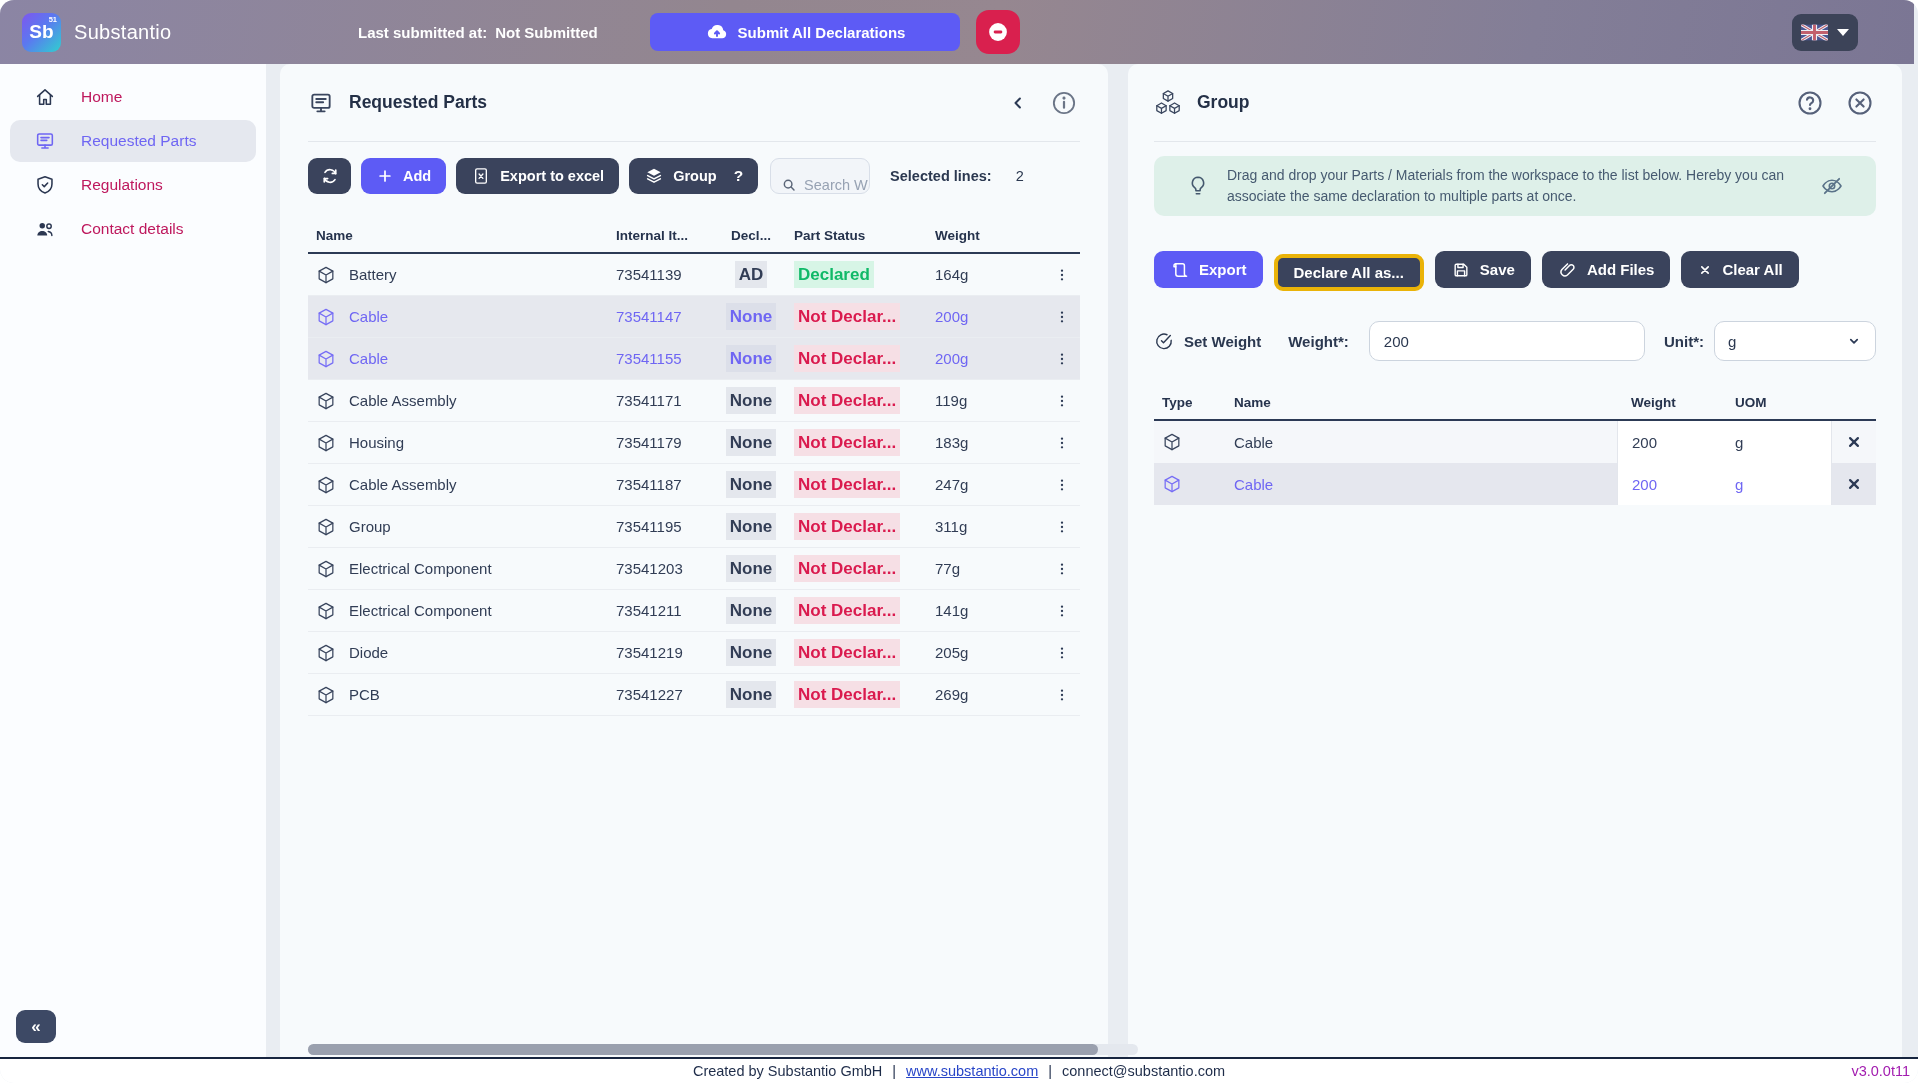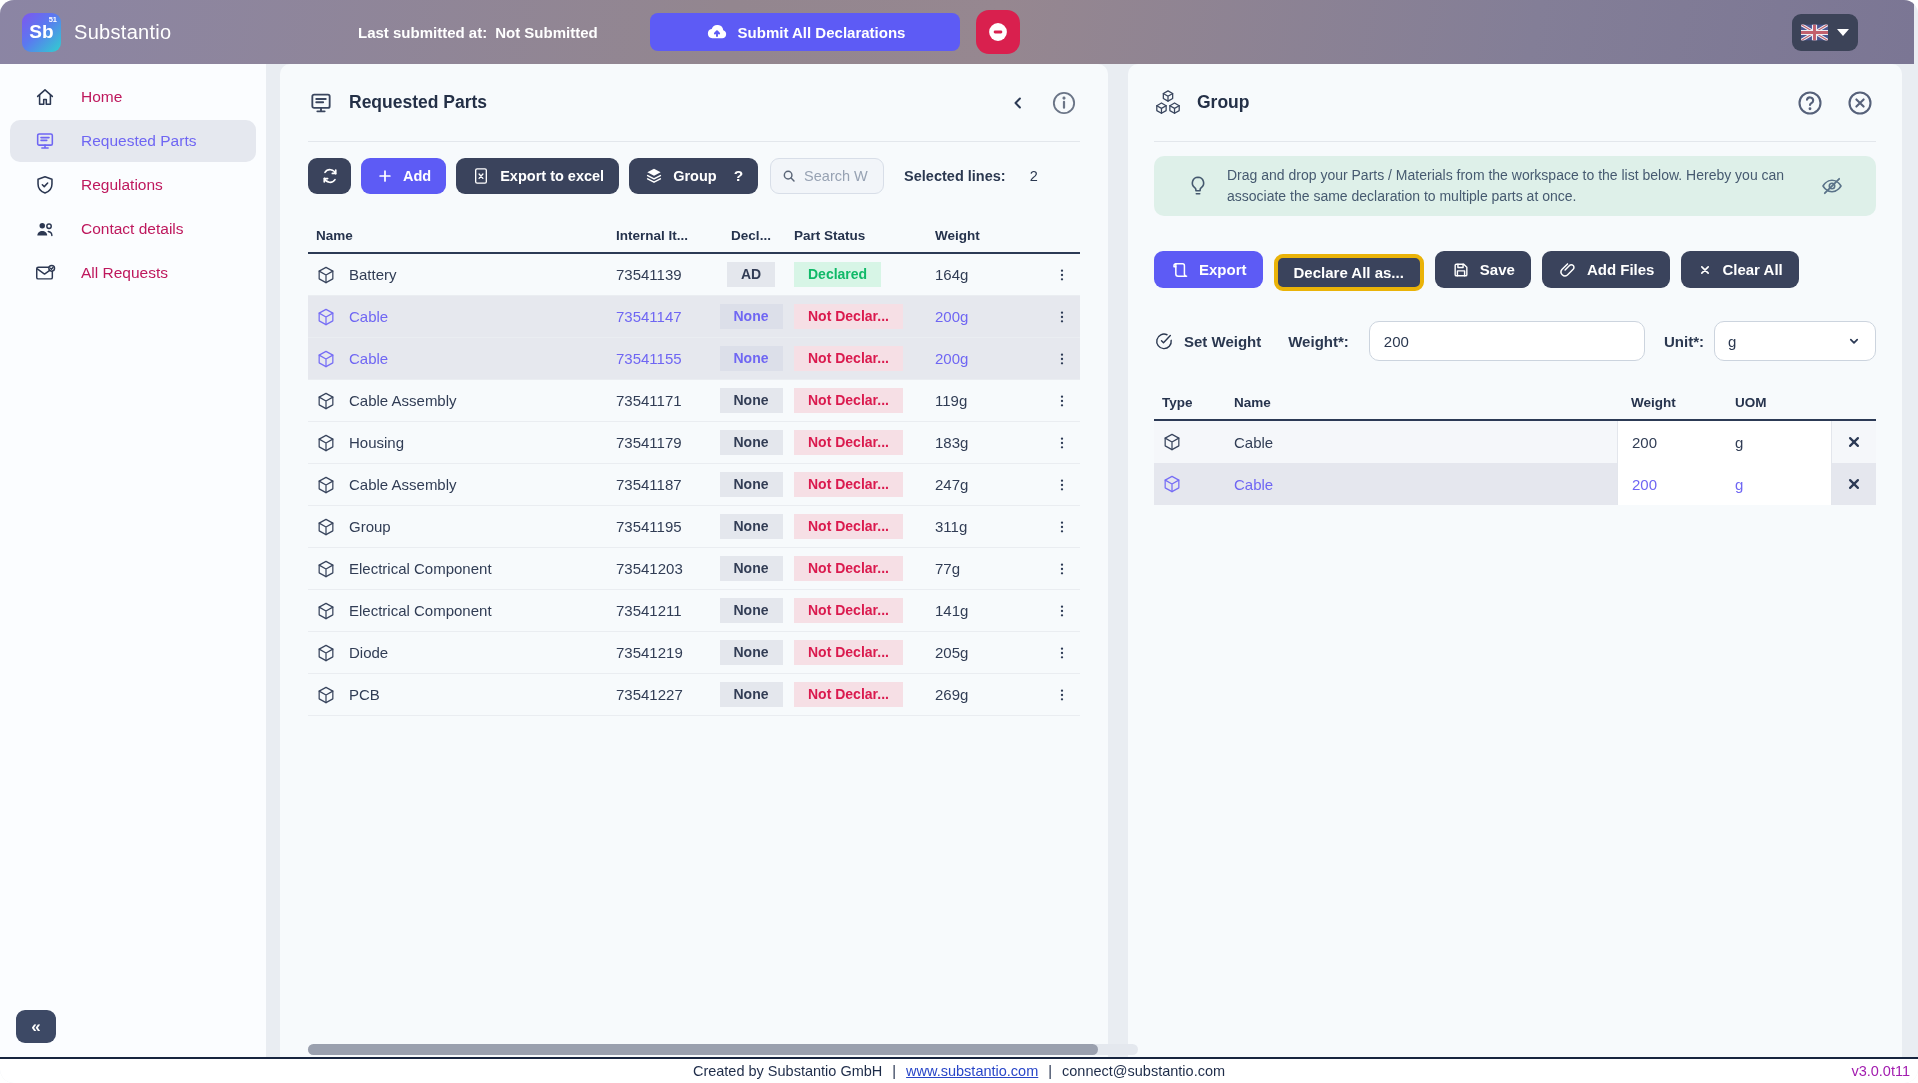--- a/index.html
+++ b/index.html
@@ -55,42 +55,42 @@
   .chev-left { color:#2c3a55; }
 
   
   .toolbar { margin-top:16px; display:flex; align-items:center; gap:10px; }
   .btn { height:36px; border:none; border-radius:9px; display:inline-flex; align-items:center; gap:9px; padding:0 15px;
     font-family:inherit; font-size:14.5px; font-weight:700; color:#fff; cursor:pointer; white-space:nowrap; }
   .btn-dark { background:#3a435c; }
   .btn-purple { background:#5d5bf5; }
   .btn-sq { width:43px; justify-content:center; padding:0; }
   .group-q { margin-left:8px; font-size:15.5px; font-weight:700; }
-  .searchbox { margin-left:2px; width:114px; height:36px; background:#f2f5f9; border:1px solid #d8dee8; border-radius:9px;
-    display:flex; align-items:center; gap:7px; padding:0 10px; color:#5b6678; overflow:hidden; }
+  .searchbox { margin-left:2px; width:100px; height:36px; background:#f2f5f9; border:1px solid #d8dee8; border-radius:9px;
+    display:flex; align-items:flex-end; gap:7px; padding:0 10px; color:#5b6678; overflow:hidden; }
   .searchbox input { border:none; background:transparent; outline:none; width:74px; font-family:inherit; font-size:14.5px; color:#2e3a52; }
   .searchbox input::placeholder { color:#97a2b3; }
   .sel-lines { margin-left:10px; font-size:14.5px; font-weight:700; color:#2b3850; white-space:nowrap; }
   .sel-val { margin-left:24px; font-weight:400; }
 
   
   .ptable-wrap { margin-top:24px; }
   .thead, .trow { display:grid; grid-template-columns:292px 112px 78px 125px 95px 1fr 36px; align-items:center; }
   .thead { height:36px; font-size:13.5px; font-weight:700; color:#26334d; border-bottom:2px solid #2c3a55; }
   .trow { height:42px; border-bottom:1px solid #eaedf1; font-size:15px; color:#313d55; }
   .trow.selected { background:#e6e8ee; color:#6f66f3; }
   .c-name { display:flex; align-items:center; gap:13px; padding-left:8px; }
   .cube { color:#3a465e; }
   .trow.selected .cube { color:#776ef5; }
   .c-int { padding-left:16px; }
   .c-decl { text-align:center; }
   .c-status { padding-left:4px; }
   .c-weight { padding-left:20px; }
   .c-dots { display:flex; justify-content:center; color:#2c3a55; cursor:pointer; background:none; border:none; }
-  .badge { display:inline-block; padding:4px 14px; border-radius:0; font-size:14px; font-weight:700; line-height:1.15; }
+  .badge { display:inline-block; padding:4px 4px; border-radius:0; font-size:17px; font-weight:700; line-height:1.15; }
   .badge-gray { background:#e4e7ed; color:#323d55; }
   .trow.selected .badge-gray { background:#dcdfe9; color:#6f66f3; }
   .badge-green { background:#d7f5e6; color:#10b968; }
   .badge-red { background:#f6dfe5; color:#da1a4e; }
 
   
   .banner { margin-top:14px; min-height:58px; background:#def0e9; border-radius:10px; display:flex; align-items:center; gap:17px; padding:9px 32px; }
   .banner-text { flex:1; max-width:620px; font-size:14px; color:#465a70; line-height:1.5; }
   .banner .bulb { color:#44586e; }
   .banner .eye { margin-left:auto; color:#5a7389; cursor:pointer; background:none; border:none; display:flex; padding:0; }
@@ -217,31 +217,20 @@
      <span class="ic ic22">
             <svg viewBox="0 0 24 24" stroke-width="1.6">
               <circle cx="9" cy="8.4" r="3" fill="currentColor" stroke="none"></circle>
               <path d="M3.6 19.2c0-3 2.4-5.1 5.4-5.1s5.4 2.1 5.4 5.1Z" fill="currentColor" stroke="none"></path>
               <circle cx="16.4" cy="9" r="2.4"></circle>
               <path d="M15.5 14.7c2.4.4 4 2.2 4 4.5"></path>
             </svg>
           </span>
      <span>Contact details</span>
    </div>
-        <div class="nav-item ">
-     <span class="ic ic22">
-            <svg viewBox="0 0 24 24" stroke-width="1.6">
-              <rect x="3" y="5.8" width="17" height="12.6" rx="1.6"></rect>
-              <path d="m3.6 7.6 7.9 5.6 7.9-5.6"></path>
-              <circle cx="19.3" cy="6.9" r="3.1" fill="#fbfdff"></circle>
-              <path d="m18 6.9 1 1 1.7-1.8"></path>
-            </svg>
-          </span>
-     <span>All Requests</span>
-   </div>
       </div>
     <button class="collapse-btn">«</button>
   </nav>
 
   <section class="main-card">
     <div class="card-head">
       <span class="ic ic26" style="color:#3a465e">
           <svg viewBox="0 0 24 24" stroke-width="1.7">
             <rect x="4" y="4.3" width="16" height="12.2" rx="1.6"></rect>
             <path d="M7.6 8.3h8.8M7.6 11.3h6.4"></path>

